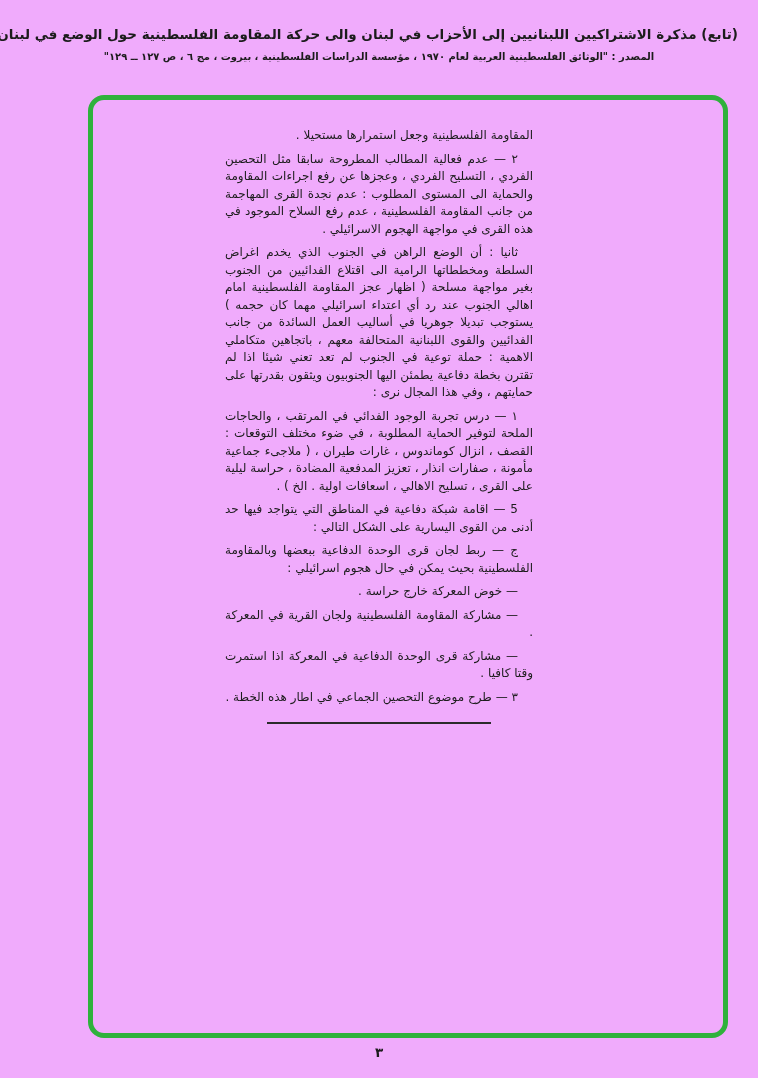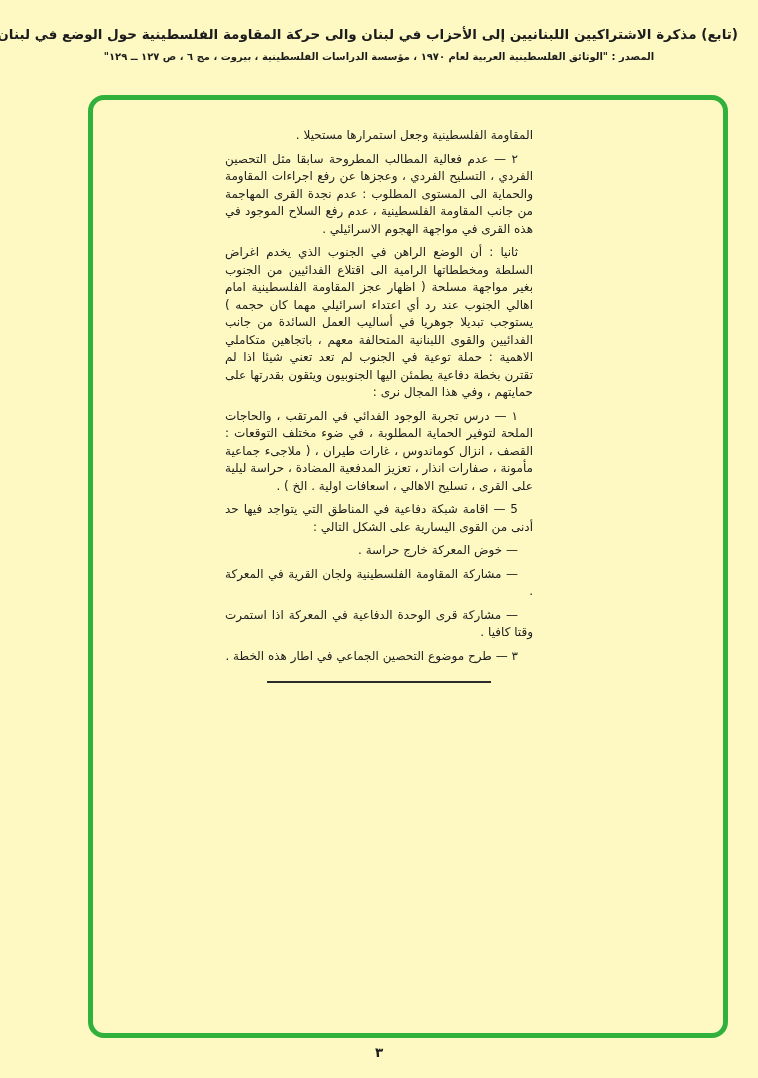--- a/index.html
+++ b/index.html
@@ -10,21 +10,21 @@
   html,body{background:#ffffff;}
   body{
     width:758px;height:1078px;
     font-family:"DejaVu Sans",sans-serif;
     color:var(--ink);
     overflow:hidden;
   }
   .page{
     position:relative;
     width:758px;height:1078px;
-    background:#fef9c3;
+    background:#f0abfc;
     direction:rtl;
     overflow:hidden;
   }
   .doc-header{
     padding-top:25px;
     text-align:center;
   }
   .doc-title{
     font-size:13.5px;
     font-weight:bold;
@@ -88,20 +88,21 @@
   </header>
 
   <div class="frame"></div>
 
   <div class="column" lang="ar" dir="rtl">
     <p class="para flush">المقاومة الفلسطينية وجعل استمرارها مستحيلا .</p>
     <p class="para">٢ — عدم فعالية المطالب المطروحة سابقا مثل التحصين الفردي ، التسليح الفردي ، وعجزها عن رفع اجراءات المقاومة والحماية الى المستوى المطلوب : عدم نجدة القرى المهاجمة من جانب المقاومة الفلسطينية ، عدم رفع السلاح الموجود في هذه القرى في مواجهة الهجوم الاسرائيلي .</p>
     <p class="para">ثانيا : أن الوضع الراهن في الجنوب الذي يخدم اغراض السلطة ومخططاتها الرامية الى اقتلاع الفدائيين من الجنوب بغير مواجهة مسلحة ( اظهار عجز المقاومة الفلسطينية امام اهالي الجنوب عند رد أي اعتداء اسرائيلي مهما كان حجمه ) يستوجب تبديلا جوهريا في أساليب العمل السائدة من جانب الفدائيين والقوى اللبنانية المتحالفة معهم ، باتجاهين متكاملي الاهمية : حملة توعية في الجنوب لم تعد تعني شيئا اذا لم تقترن بخطة دفاعية يطمئن اليها الجنوبيون ويثقون بقدرتها على حمايتهم ، وفي هذا المجال نرى :</p>
     <p class="para">١ — درس تجربة الوجود الفدائي في المرتقب ، والحاجات الملحة لتوفير الحماية المطلوبة ، في ضوء مختلف التوقعات : القصف ، انزال كوماندوس ، غارات طيران ، ( ملاجىء جماعية مأمونة ، صفارات انذار ، تعزيز المدفعية المضادة ، حراسة ليلية على القرى ، تسليح الاهالي ، اسعافات اولية . الخ ) .</p>
     <p class="para">5 — اقامة شبكة دفاعية في المناطق التي يتواجد فيها حد أدنى من القوى اليسارية على الشكل التالي :</p>
+    <p class="para">ج — ربط لجان قرى الوحدة الدفاعية ببعضها وبالمقاومة الفلسطينية بحيث يمكن في حال هجوم اسرائيلي :</p>
     <p class="para">— خوض المعركة خارج حراسة .</p>
     <p class="para">— مشاركة المقاومة الفلسطينية ولجان القرية في المعركة .</p>
     <p class="para">— مشاركة قرى الوحدة الدفاعية في المعركة اذا استمرت وقتا كافيا .</p>
     <p class="para">٣ — طرح موضوع التحصين الجماعي في اطار هذه الخطة .</p>
     <hr class="divider">
   </div>
 
   <div class="page-number" lang="ar">٣</div>
 
 </div>

